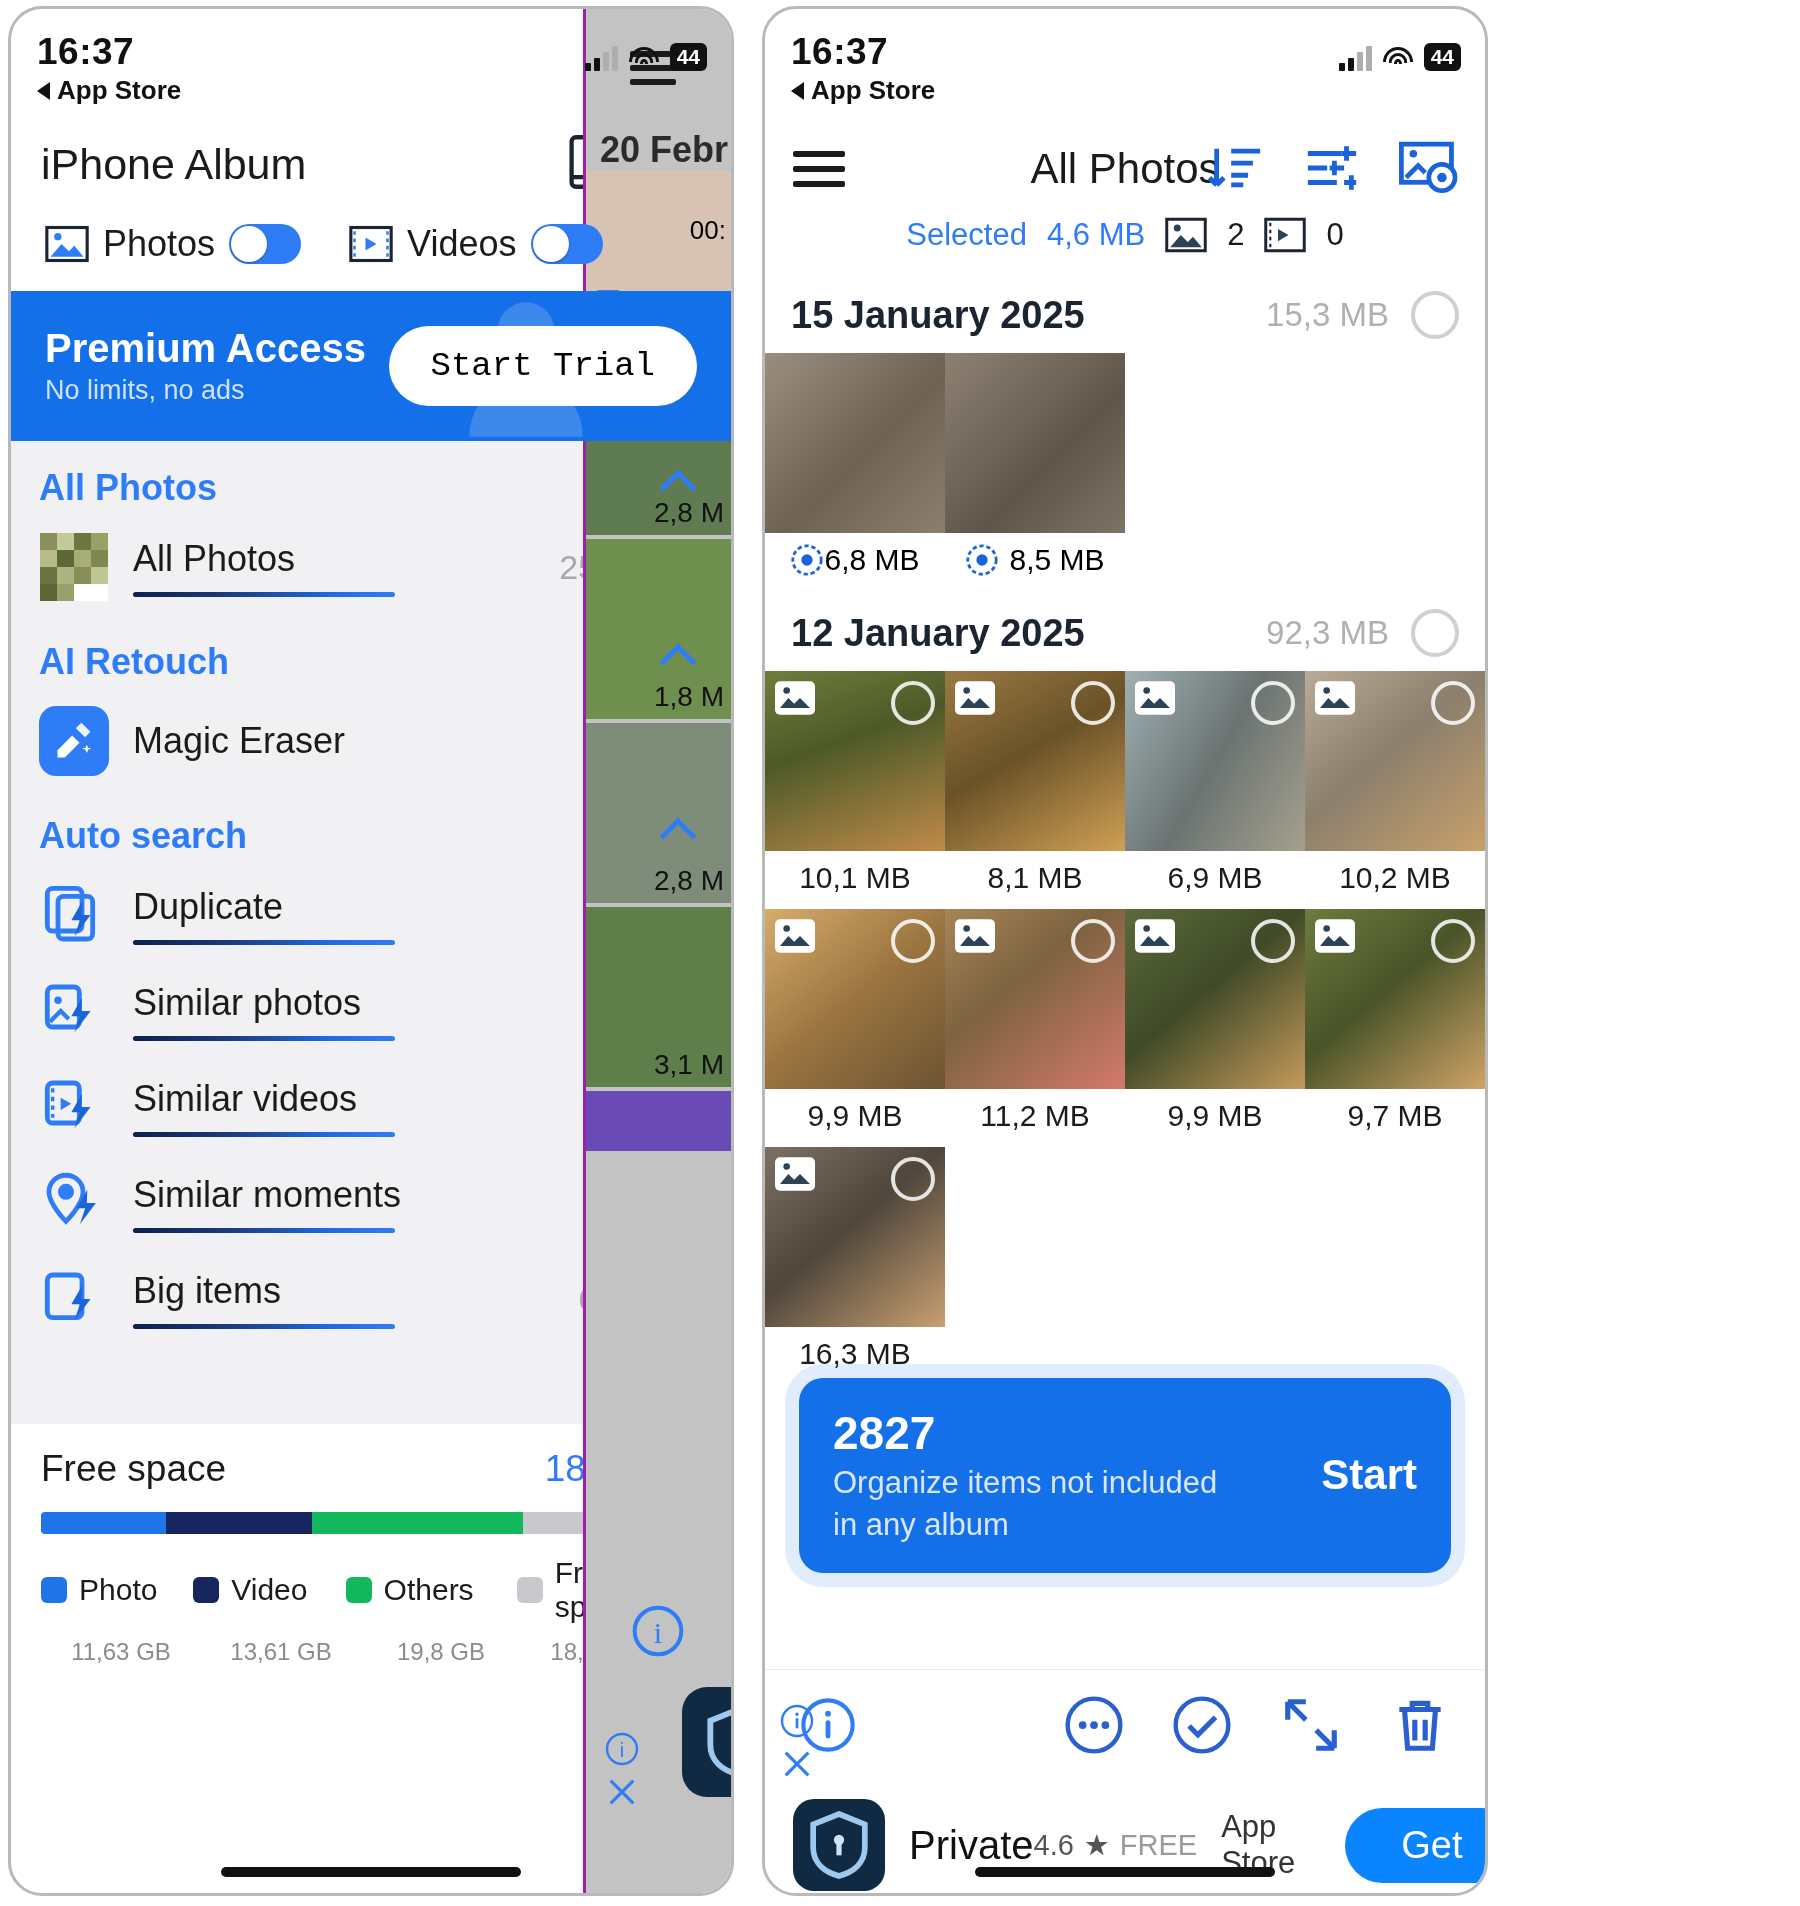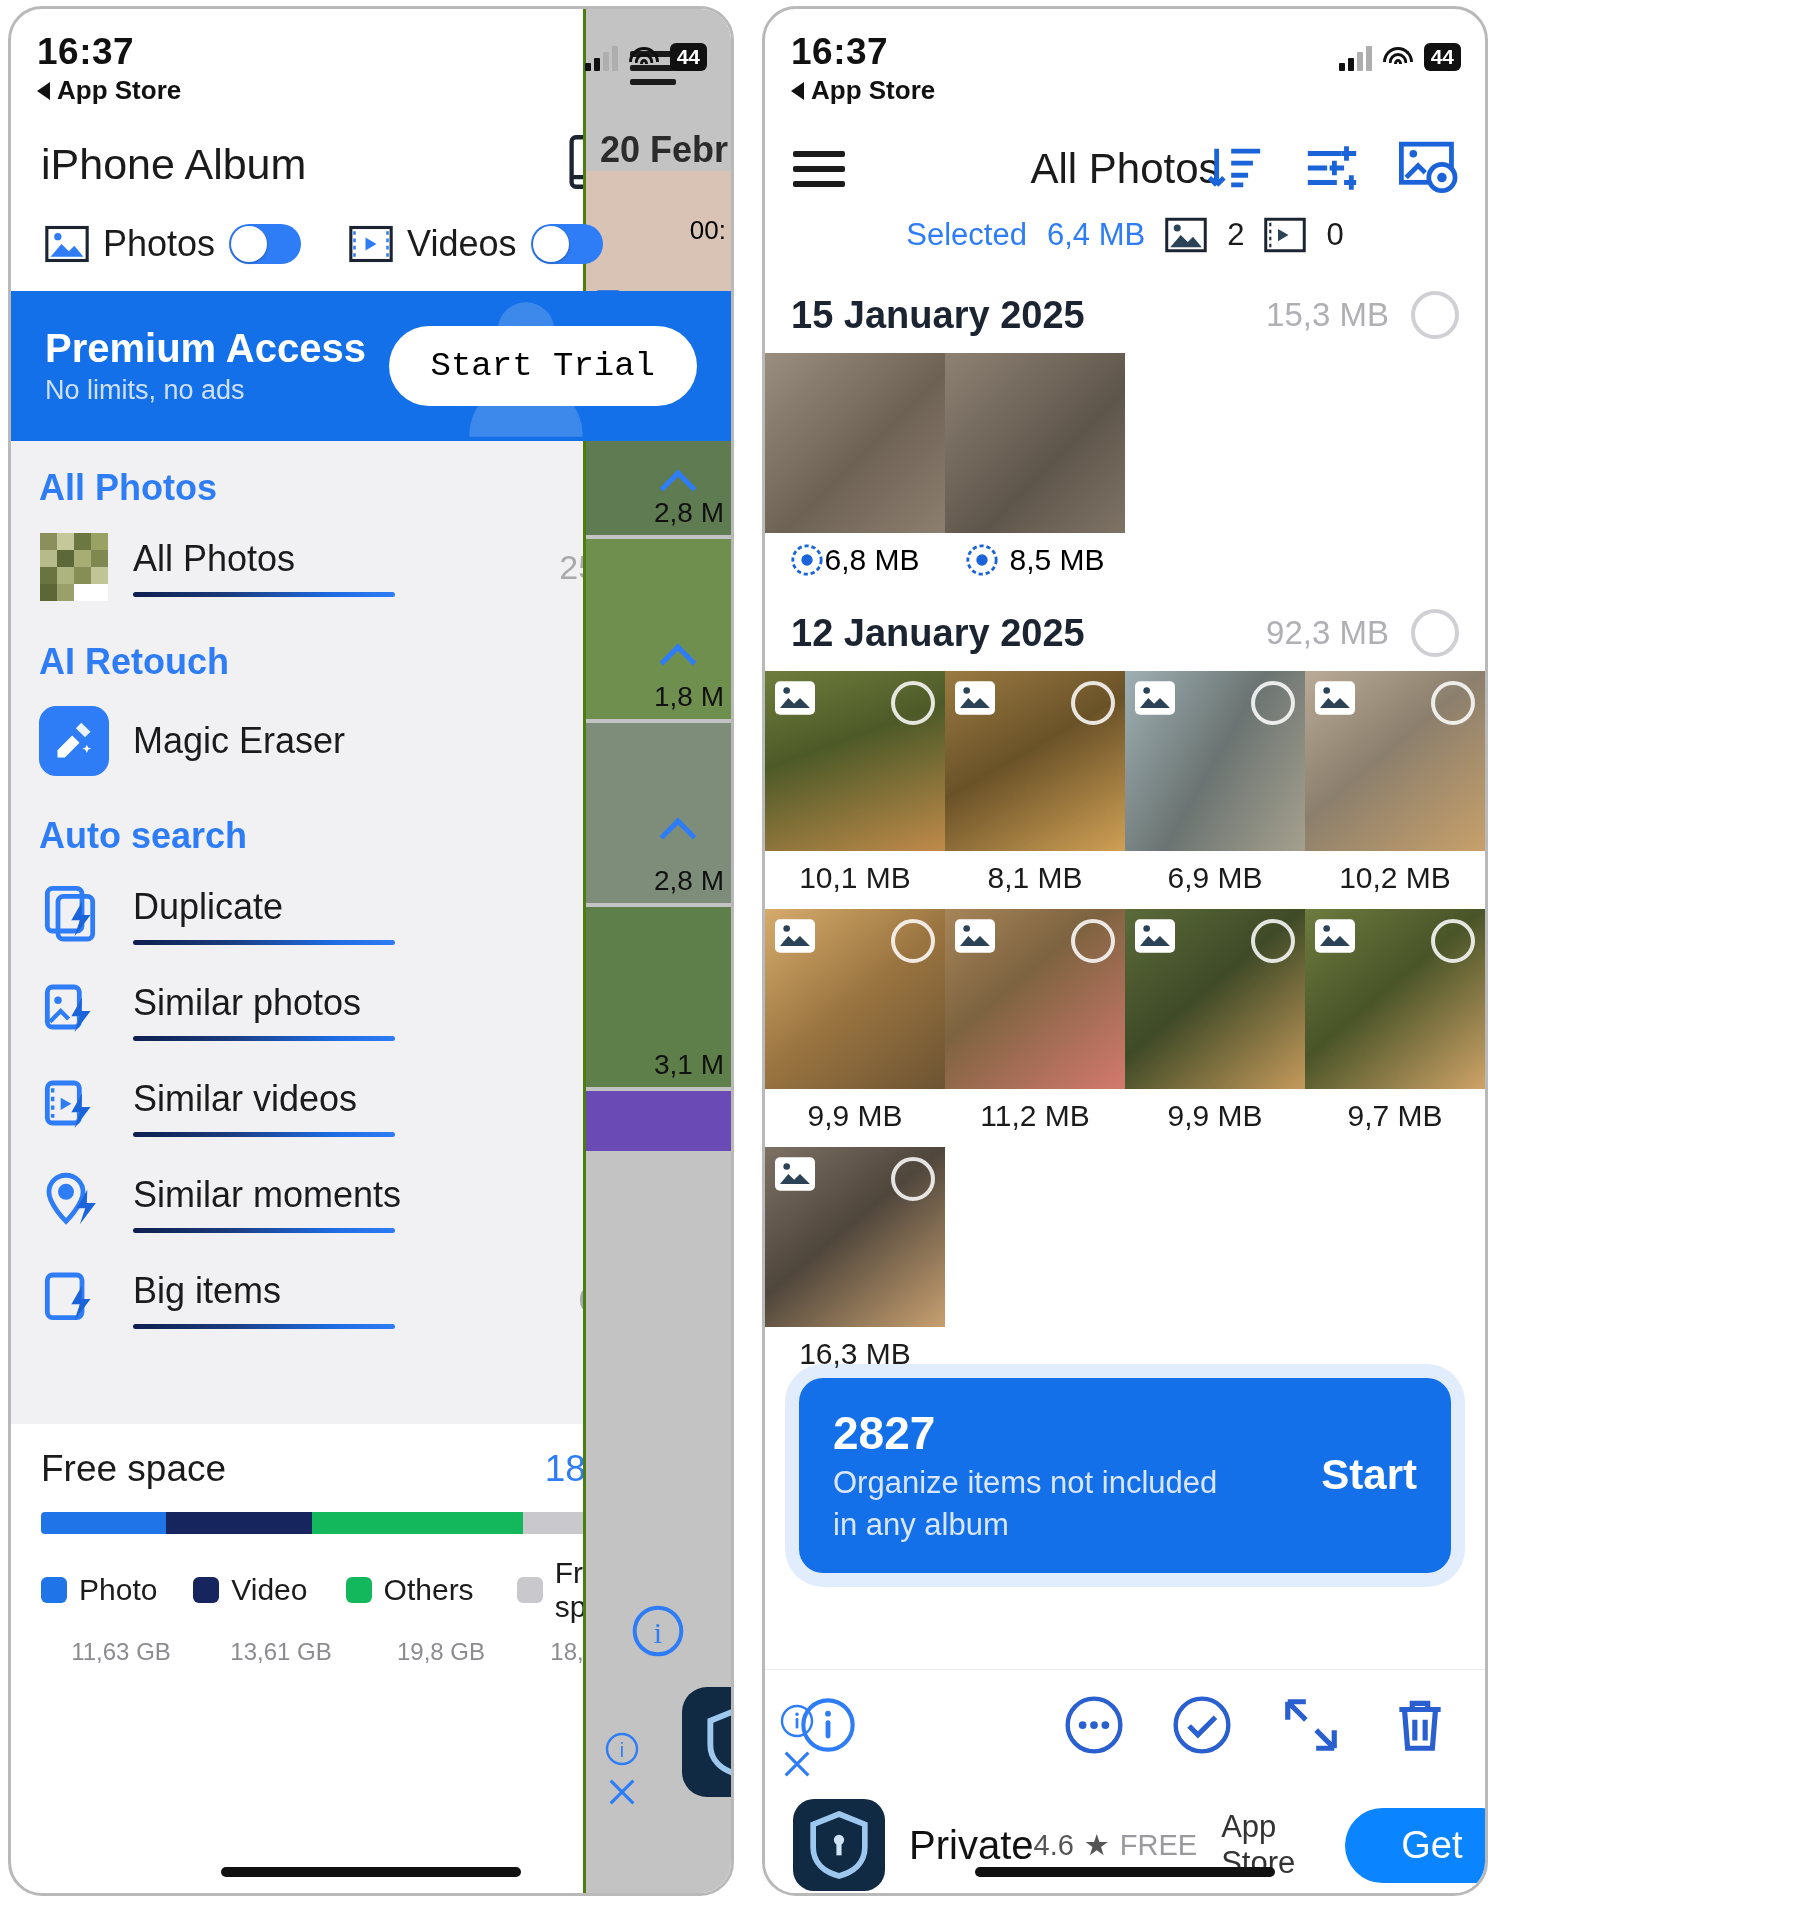--- a/index.html
+++ b/index.html
@@ -20,21 +20,21 @@
     border: 3px solid #b9b9b9;
     overflow: hidden;
     flex: 0 0 auto;
   }
   .phoneA { width: 726px; height: 1890px; }
   .phoneB { width: 726px; height: 1890px; }
 
   
   .ghost {
     position:absolute; top:0; right:0; width:148px; height:100%;
-    background:#c3c3c3; border-left:3px solid #4d7c0f;
+    background:#c3c3c3; border-left:3px solid #a21caf;
     overflow:hidden;
   }
 
   
   .statusbar { position:relative; height:112px; padding:22px 26px 0 26px; }
   .stime { font-size:37px; font-weight:700; letter-spacing:.5px; color:#111; }
   .backrow { display:flex; align-items:center; gap:7px; margin-top:2px; }
   .backtri { width:0;height:0;border-top:9px solid transparent;border-bottom:9px solid transparent;border-right:13px solid #111; }
   .backtxt { font-size:26px; font-weight:700; color:#111; }
   .statusicons { position:absolute; right:24px; top:34px; display:flex; align-items:flex-end; gap:11px; }
@@ -516,21 +516,21 @@
             <circle cx="6" cy="6" r="1.6" fill="#1a63d8"></circle>
             <path d="M3 16l5-5 3 3" stroke="#1a63d8" stroke-width="2" fill="none"></path>
             <circle cx="18" cy="16" r="5.5" fill="#fff" stroke="#1a63d8" stroke-width="2"></circle>
             <circle cx="18" cy="16" r="2" fill="#1a63d8"></circle>
           </svg>
       </div>
     </div>
 
     <div class="selRow">
       <span class="selLbl">Selected</span>
-      <span class="selLbl">6,4 MB</span>
+      <span class="selLbl">4,6 MB</span>
       <svg width="42" height="36" viewBox="0 0 24 20">
           <rect x="1" y="1" width="22" height="18" fill="none" stroke="#1b2430" stroke-width="1.7"></rect>
           <path d="M3 17l6-7 4 4 3-3 5 6z" fill="#2c4256"></path>
           <circle cx="7" cy="6" r="2" fill="#2c4256"></circle>
         </svg>
       <span class="selCnt">2</span>
       <svg width="42" height="36" viewBox="0 0 24 20">
           <rect x="1" y="1" width="22" height="18" fill="none" stroke="#1b2430" stroke-width="1.7"></rect>
           <path d="M3.6 3v14" stroke="#1b2430" stroke-width="1.2" stroke-dasharray="2 2"></path>
           <path d="M8 6.5l6 3.5-6 3.5z" fill="#2c4256"></path>

